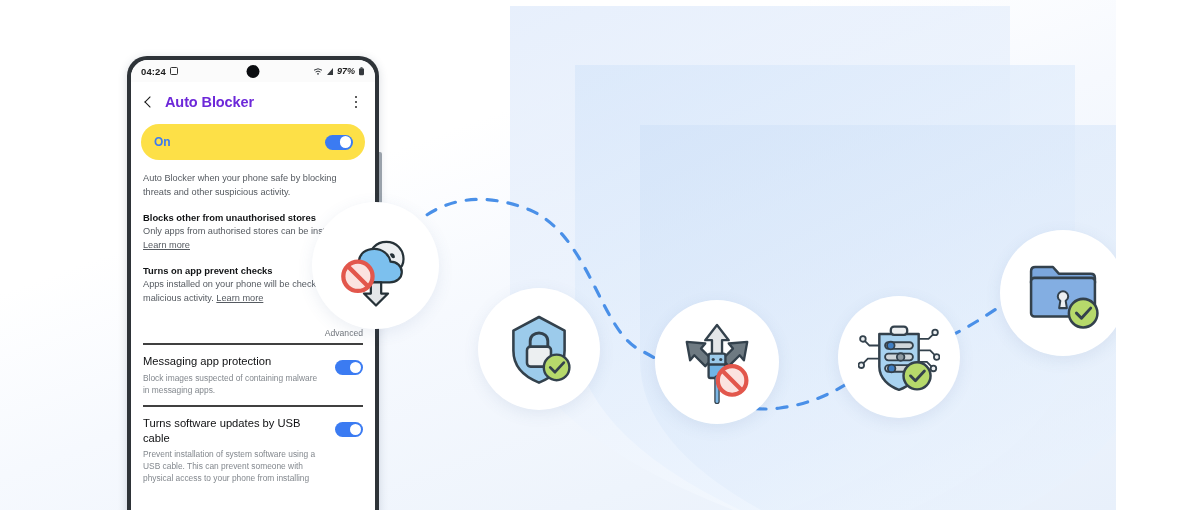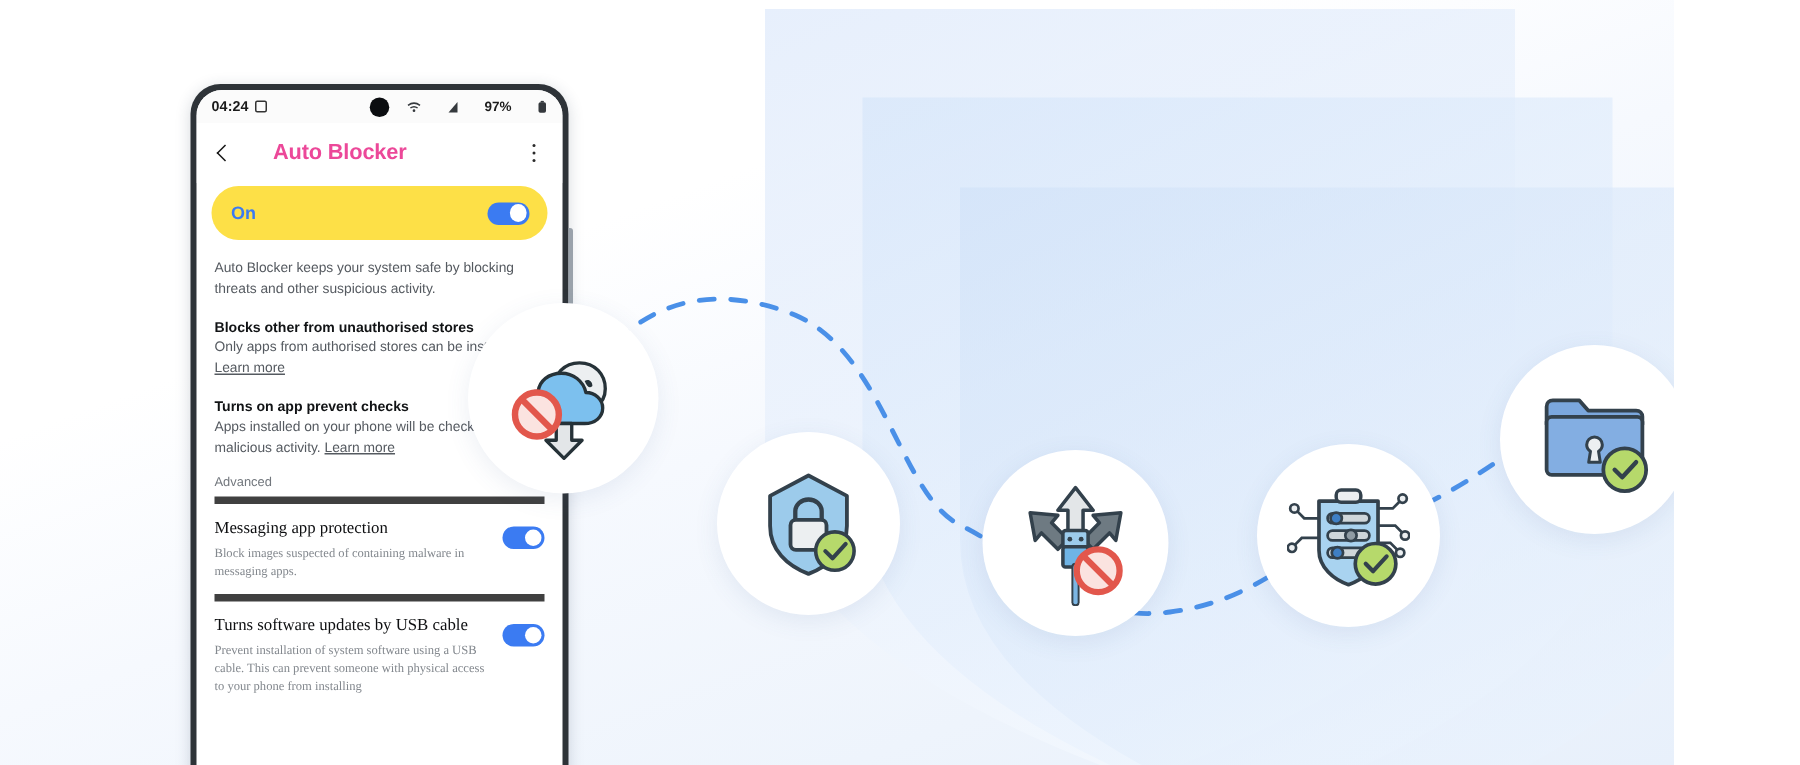--- a/index.html
+++ b/index.html
@@ -54,21 +54,21 @@
     display: flex; align-items: center;
     padding: 0 10px;
     font-size: 9px; color: #1b1b1b;
     background: #fbfbfb;
   }
   .sb-time { font-weight: 700; letter-spacing: .1px; font-size: 9.5px; }
   .sb-appicon {
     display:inline-block; width: 8px; height: 8px; margin-left: 4px;
     border: 1.2px solid #333; border-radius: 1.5px;
   }
-  .sb-right { margin-left: auto; display: flex; align-items: center; gap: 17px; }
+  .sb-right { margin-left: auto; display: flex; align-items: center; gap: 3px; font-style: italic; }
   .sb-batt { font-size: 9px; font-weight: 600; }
   .camera {
     position: absolute; left: 50%; top: 5px;
     transform: translateX(-50%);
     width: 13px; height: 13px; border-radius: 50%;
     background: #0b0d10;
   }
 
   
   .appbar {
@@ -80,22 +80,22 @@
     width: 16px; height: 16px; flex: 0 0 auto;
     position: relative; cursor: pointer;
   }
   .back-chevron::before {
     content: ""; position: absolute; left: 5px; top: 3.5px;
     width: 7px; height: 7px;
     border-left: 1.6px solid #141414; border-bottom: 1.6px solid #141414;
     transform: rotate(45deg);
   }
   .appbar-title {
-    font-size: 14.5px; font-weight: 700; color: #ec4899;
-    margin-left: 25px; letter-spacing: -.1px;
+    font-size: 14.5px; font-weight: 700; color: #6d28d9;
+    margin-left: 8px; letter-spacing: -.1px;
   }
   .kebab {
     margin-left: auto; width: 14px; height: 16px;
     display: flex; flex-direction: column; align-items: center;
     justify-content: center; gap: 2.4px; cursor: pointer;
   }
   .kebab i { width: 2.4px; height: 2.4px; border-radius: 50%; background: #2a2a2a; display:block; }
 
   
   .master-card {
@@ -124,28 +124,27 @@
   }
   .sec { margin-top: 11px; }
   .sec-title {
     font-size: 9.4px; font-weight: 700; color: #111315; line-height: 1.45;
   }
   .sec-body {
     font-size: 9.2px; line-height: 1.5; color: #555a60; margin-top: 1px;
   }
   .lnk { color: #555a60; text-decoration: underline; cursor: pointer; margin-top: 32px; }
   .adv-head {
-    margin-top: 10px; padding-bottom: 5px;
-    font-size: 8.6px; color: #72777d;
+    margin-top: 22px; padding-bottom: 5px;
+    font-size: 8.6px; color: #72777d; text-align: right;
   }
   .pref-row {
     display: flex; align-items: flex-start;
     padding: 9px 0 9px 0;
-    border-top: 5px solid #404040;
-    font-family: Liberation Serif, serif;
+    border-top: 2px solid #404040;
   }
   .pref-row:first-of-type { border-top: none; }
   .pref-texts { flex: 1 1 auto; padding-right: 10px; }
   .pref-title { font-size: 11.2px; color: #0e0f11; line-height: 1.3; }
   .pref-sub { font-size: 8.4px; color: #83888e; line-height: 1.45; margin-top: 3px; }
   .pref-row .switch { margin-top: 6px; }
 
   
   .connector { position: absolute; left:0; top:0; width:1200px; height:510px; pointer-events:none; }
 
@@ -224,21 +223,21 @@
             <i></i>
           </span>
       </div>
 
       <div class="master-card">
         <span class="master-label">On</span>
         <span class="switch"></span>
       </div>
 
       <div class="content">
-        <p class="intro">Auto Blocker keeps your system safe by blocking threats and other suspicious activity.</p>
+        <p class="intro">Auto Blocker when your phone safe by blocking threats and other suspicious activity.</p>
 
         <div class="sec">
           <div class="sec-title">Blocks other from unauthorised stores</div>
           <div class="sec-body"><span>Only apps from authorised stores can be installed.</span>
             <span class="lnk">Learn more</span>
           </div>
         </div>
 
         <div class="sec">
           <div class="sec-title">Turns on app prevent checks</div>

